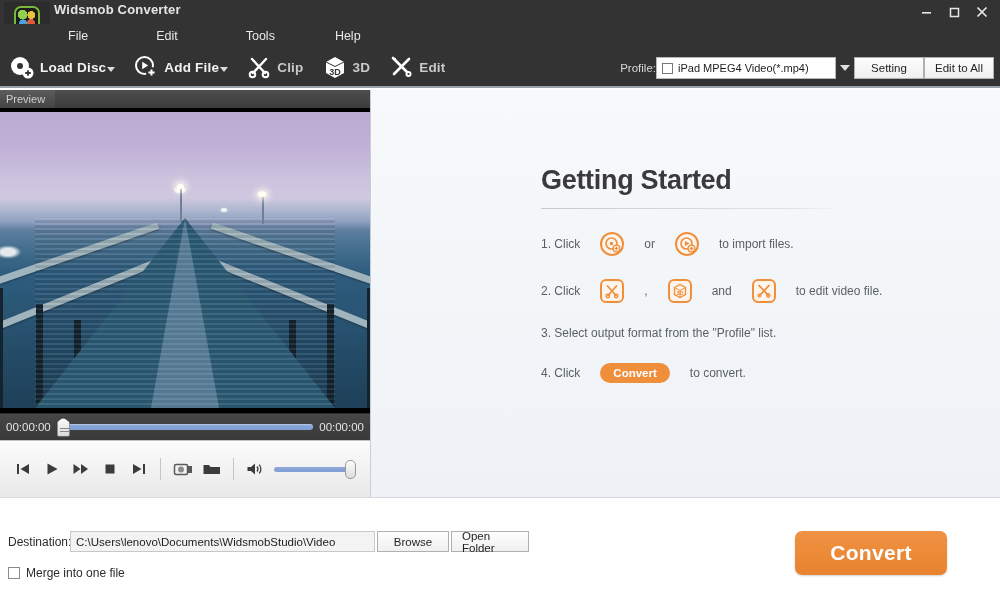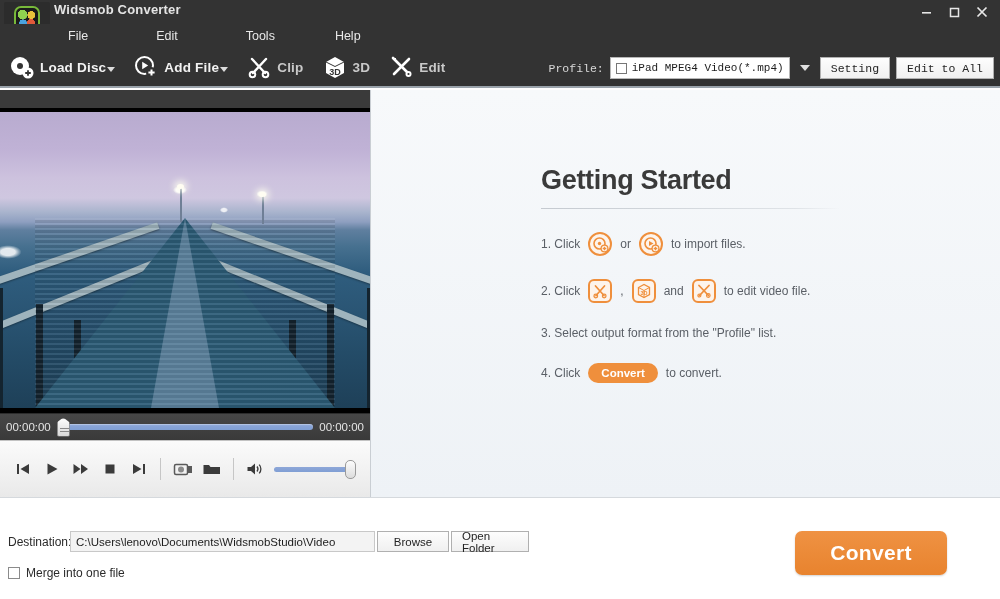--- a/index.html
+++ b/index.html
@@ -73,21 +73,21 @@
   .tb-btn.active .tb-label { color: #f2f2f2; }
   .tb-caret {
     width: 0; height: 0; border-left: 4px solid transparent;
     border-right: 4px solid transparent; border-top: 5px solid #dcdcdc;
     margin-left: -4px; margin-top: 4px;
   }
   .tb-icon { width: 26px; height: 26px; flex: 0 0 26px; }
 
   .profile-area {
     position: absolute; right: 6px; top: 48px; height: 40px;
-    display: flex; align-items: center; gap: 6px; font-family: Liberation Mono, monospace;
+    display: flex; align-items: center; 
   }
   .profile-label { color: #d8d8d8; font-size: 11.5px; }
   .profile-box {
     width: 180px; height: 22px; background: #ffffff; border: 1px solid #b7b7b7;
     display: flex; align-items: center; gap: 5px; padding: 0 5px;
   }
   .profile-check {
     width: 11px; height: 11px; border: 1px solid #777; background: #fff; flex: 0 0 11px;
   }
   .profile-value { font-size: 11px; color: #1d1d1d; white-space: nowrap; }
@@ -238,21 +238,21 @@
   .gs-wrap { position: absolute; left: 170px; top: 75px; width: 320px; }
   .gs-title {
     font-size: 27px; font-weight: bold; color: #3a3a3a; letter-spacing: -.3px;
   }
   .gs-rule {
     margin-top: 12px; height: 1px; width: 300px;
     background: linear-gradient(to right, #c5cad0, #dfe3e7 85%, transparent);
   }
   .gs-steps { margin-top: 22px; }
   .gs-step {
-    display: flex; align-items: center; gap: 8px;
+    display: flex; align-items: center; gap: 20px;
     font-size: 12px; color: #5a5f66; margin-bottom: 19px; white-space: nowrap; margin-top: 23px;
   }
   .ic-round {
     width: 24px; height: 24px; border-radius: 50%;
     border: 2px solid #ef8f3c; display: inline-flex;
     align-items: center; justify-content: center; flex: 0 0 24px;
     background: #fdf4ec;
   }
   .ic-sq {
     width: 24px; height: 24px; border-radius: 6px;
@@ -418,20 +418,23 @@
     </div>
     <div class="profile-caret-btn">
       <span class="profile-caret"></span>
     </div>
     <div class="btn-light">Setting</div>
     <div class="btn-light">Edit to All</div>
   </div>
 
   <div class="left-panel">
 
+    <div class="preview-tabbar">
+      <div class="preview-tab">Preview</div>
+    </div>
 
     <div class="video-stage">
       <div class="video-img">
 
         <div class="rail" style="left:-10px;">
           <div class="rail-bar" style="left:0; top:62px; width:178px; transform: rotate(-19deg); transform-origin: left center;"></div>
           <div class="rail-bar" style="left:0; top:108px; width:180px; transform: rotate(-22deg); transform-origin: left center;"></div>
           <div class="rail-post" style="left:6px;  height:120px;"></div>
           <div class="rail-post" style="left:46px; height:104px;"></div>
           <div class="rail-post" style="left:84px; height:88px;"></div>

